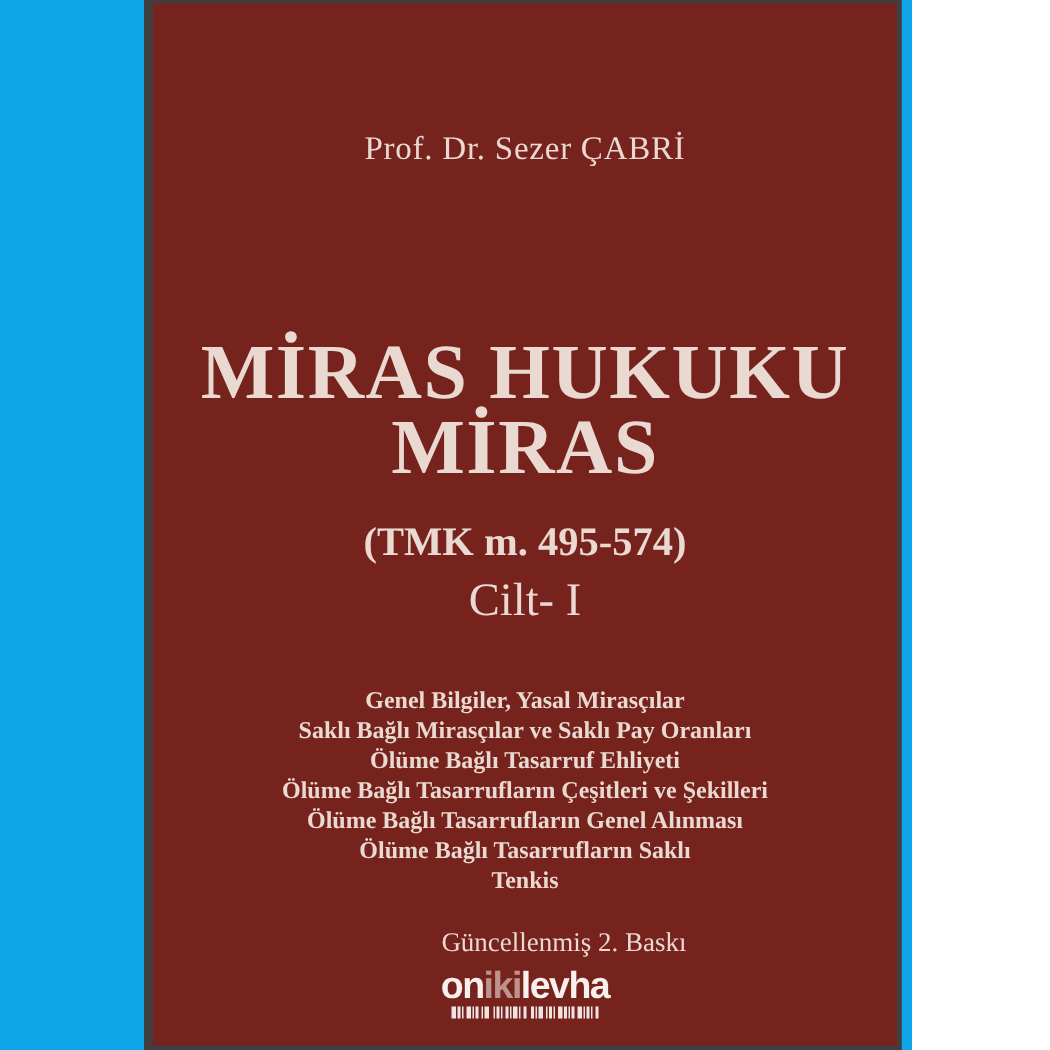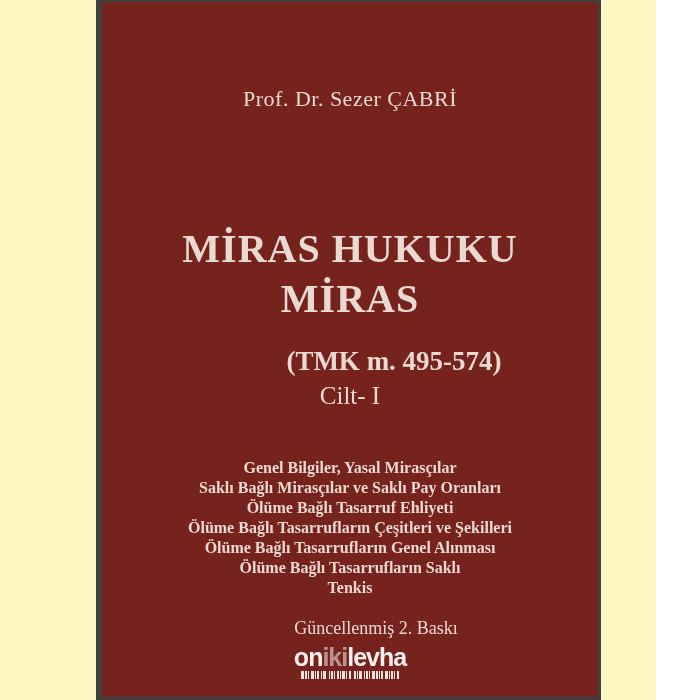--- a/index.html
+++ b/index.html
@@ -6,23 +6,23 @@
     margin: 0;
     padding: 0;
     background: #ffffff;
     width: 700px;
     height: 700px;
     overflow: hidden;
     font-family: "Liberation Serif", "DejaVu Serif", serif;
   }
   .stage {
     position: relative;
-    width: 656px;
+    width: 608px;
     height: 700px;
-    background: #fef9c3;
+    background: #0ea5e9;
   }
   .cover {
     position: absolute;
     left: 96px;
     top: 0;
     width: 505px;
     height: 700px;
     box-sizing: border-box;
     background: #76231e;
     border-style: solid;
@@ -36,36 +36,35 @@
     text-align: center;
     color: #e9d9d1;
   }
   .author {
     top: 84px;
     font-size: 22px;
     letter-spacing: 0.5px;
   }
   .title {
     top: 222px;
-    font-size: 40px;
+    font-size: 52px;
     font-weight: bold;
     line-height: 50px;
     color: #f1e9e3;
     letter-spacing: 1px;
   }
   .subtitle {
     top: 344px;
     font-size: 27px;
     font-weight: bold;
     color: #eee0d9;
-    padding-left: 44px;
   }
   .volume {
     top: 380px;
-    font-size: 25px;
+    font-size: 31px;
     color: #eee0d9;
   }
   .topics {
     top: 456px;
     font-size: 16px;
     font-weight: bold;
     line-height: 20px;
     color: #e6d4cc;
   }
   .edition {

